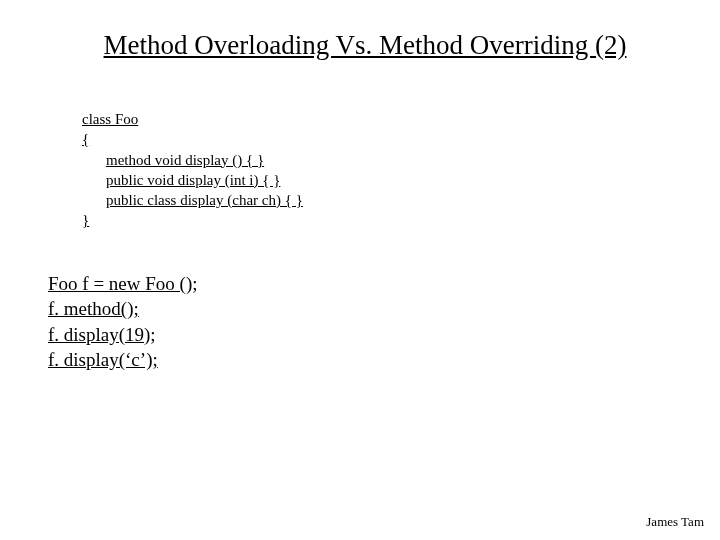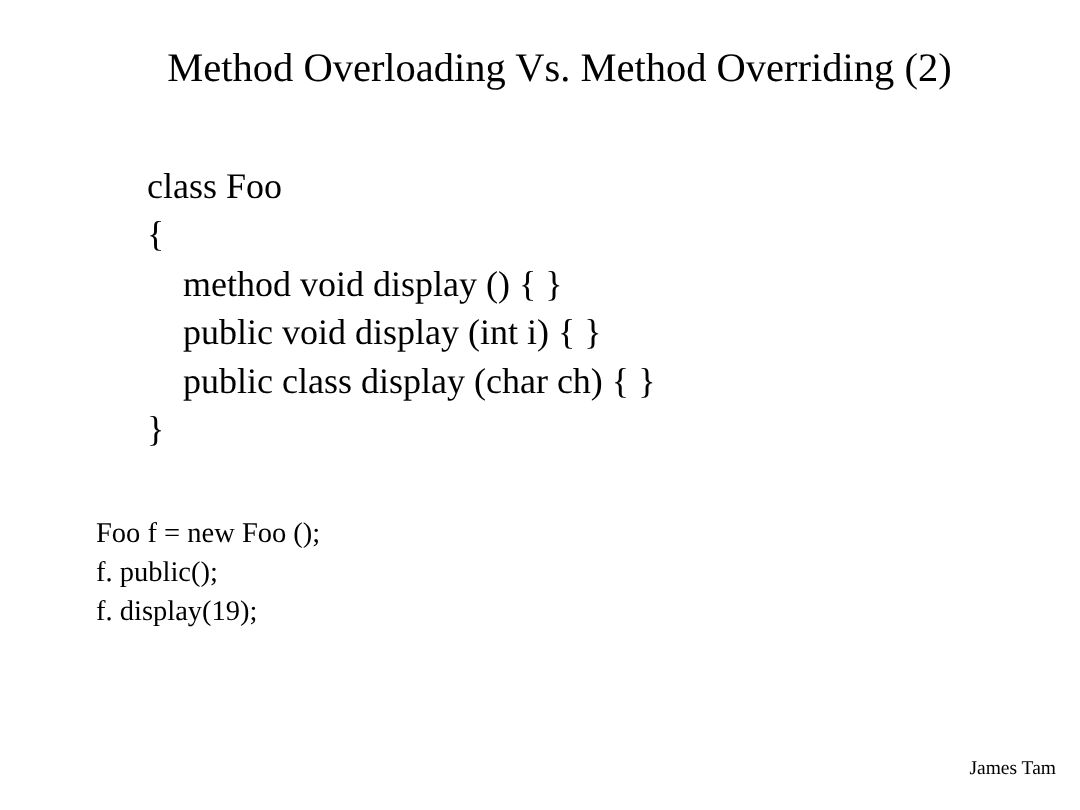--- a/index.html
+++ b/index.html
@@ -8,52 +8,53 @@
     height: 540px;
     background: #ffffff;
     font-family: "Times New Roman", Times, serif;
     color: #000;
     position: relative;
     overflow: hidden;
   }
   .slide {
     width: 100%;
     height: 100%;
-    padding: 30px 48px 0 64px;
+    padding: 30px 48px 0 48px;
     position: relative;
+    text-decoration: underline;
   }
   .title {
     font-size: 27px;
     font-weight: normal;
     text-align: center;
     margin-bottom: 48px;
     margin-left: 30px;
     margin-right: 20px;
   }
   .subtitle {
     font-size: 22px;
     font-weight: normal;
     margin-bottom: 18px;
   }
   .code-block {
-    font-size: 24px;
+    font-size: 15px;
     line-height: 1.35;
     margin-left: 34px;
     margin-bottom: 40px;
   }
   .indent {
     margin-left: 24px;
   }
   .usage-block {
     font-size: 19px;
     line-height: 1.35;
   }
   .footer {
     position: absolute;
-    bottom: 20px;
+    bottom: 10px;
     right: 16px;
     font-size: 13px;
   }
 </style>
 </head>
 <body>
 
 <div class="slide">
   <h1 class="title">Method Overloading Vs. Method Overriding (2)</h1>
 
@@ -62,18 +63,19 @@
     <div>class Foo</div>
     <div>{</div>
     <div class="indent">method void display () { }</div>
     <div class="indent">public void display (int i) { }</div>
     <div class="indent">public class display (char ch) { }</div>
     <div>}</div>
   </div>
 
   <div class="usage-block">
     <div>Foo f = new Foo ();</div>
-    <div>f. public();</div>
+    <div>f. method();</div>
     <div>f. display(19);</div>
+    <div>f. display(‘c’);</div>
   </div>
 
   <div class="footer">James Tam</div>
 </div>
 
 </body></html>

